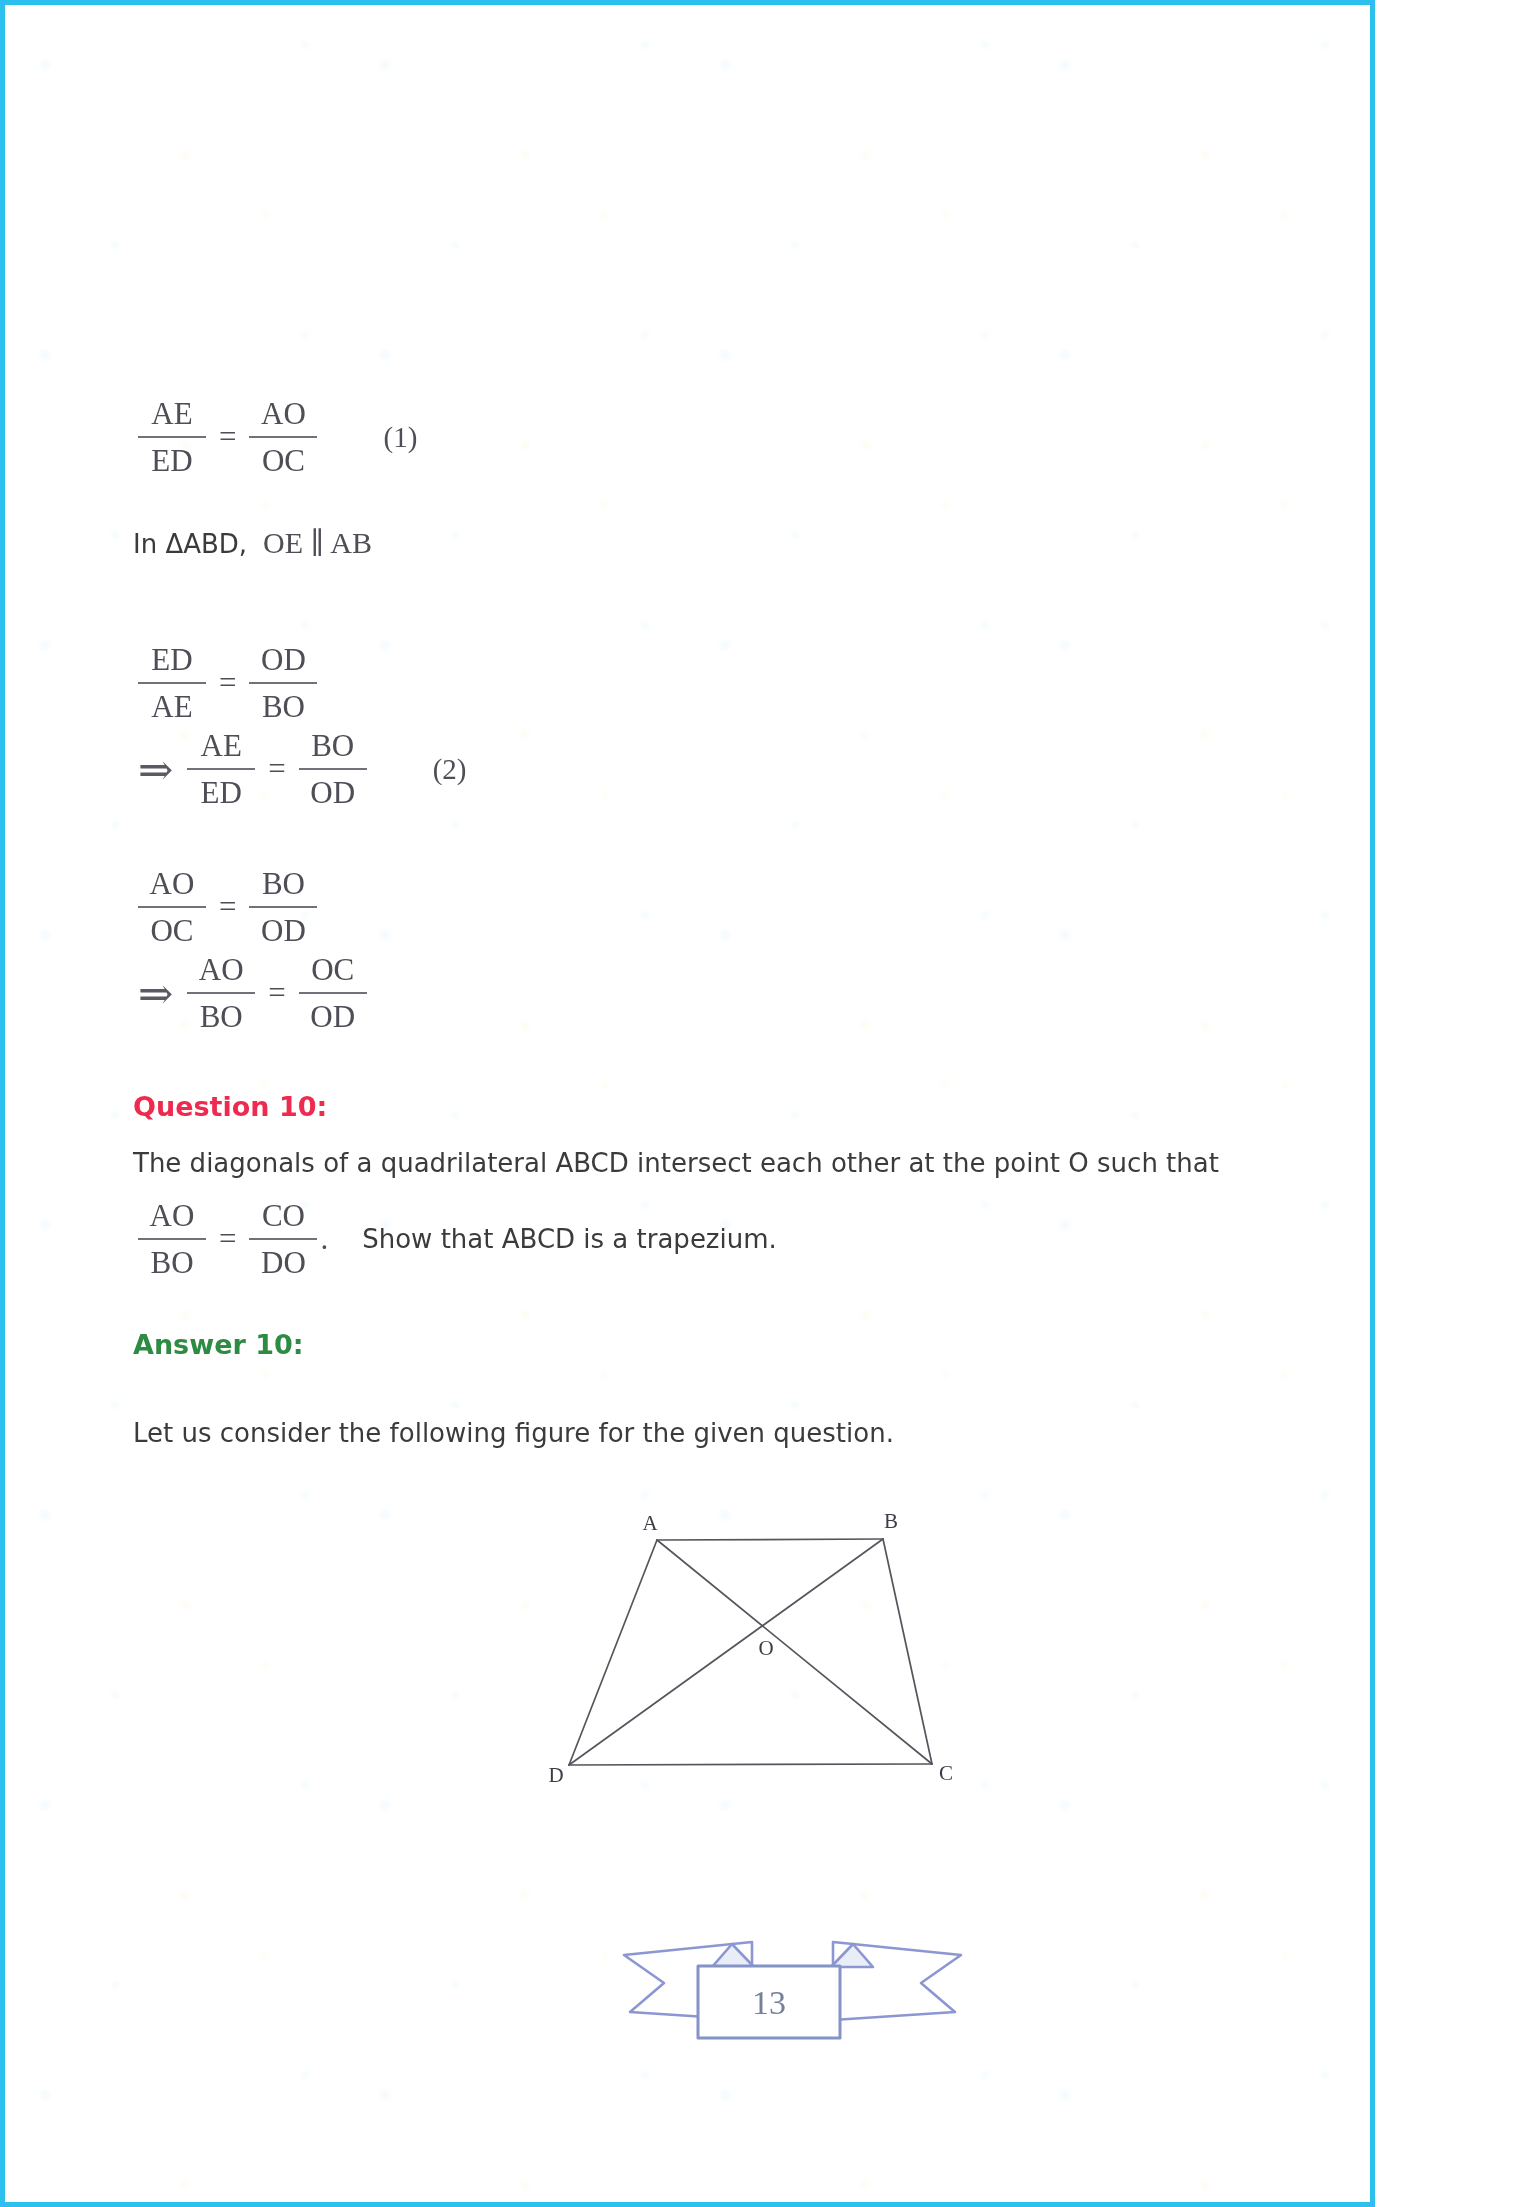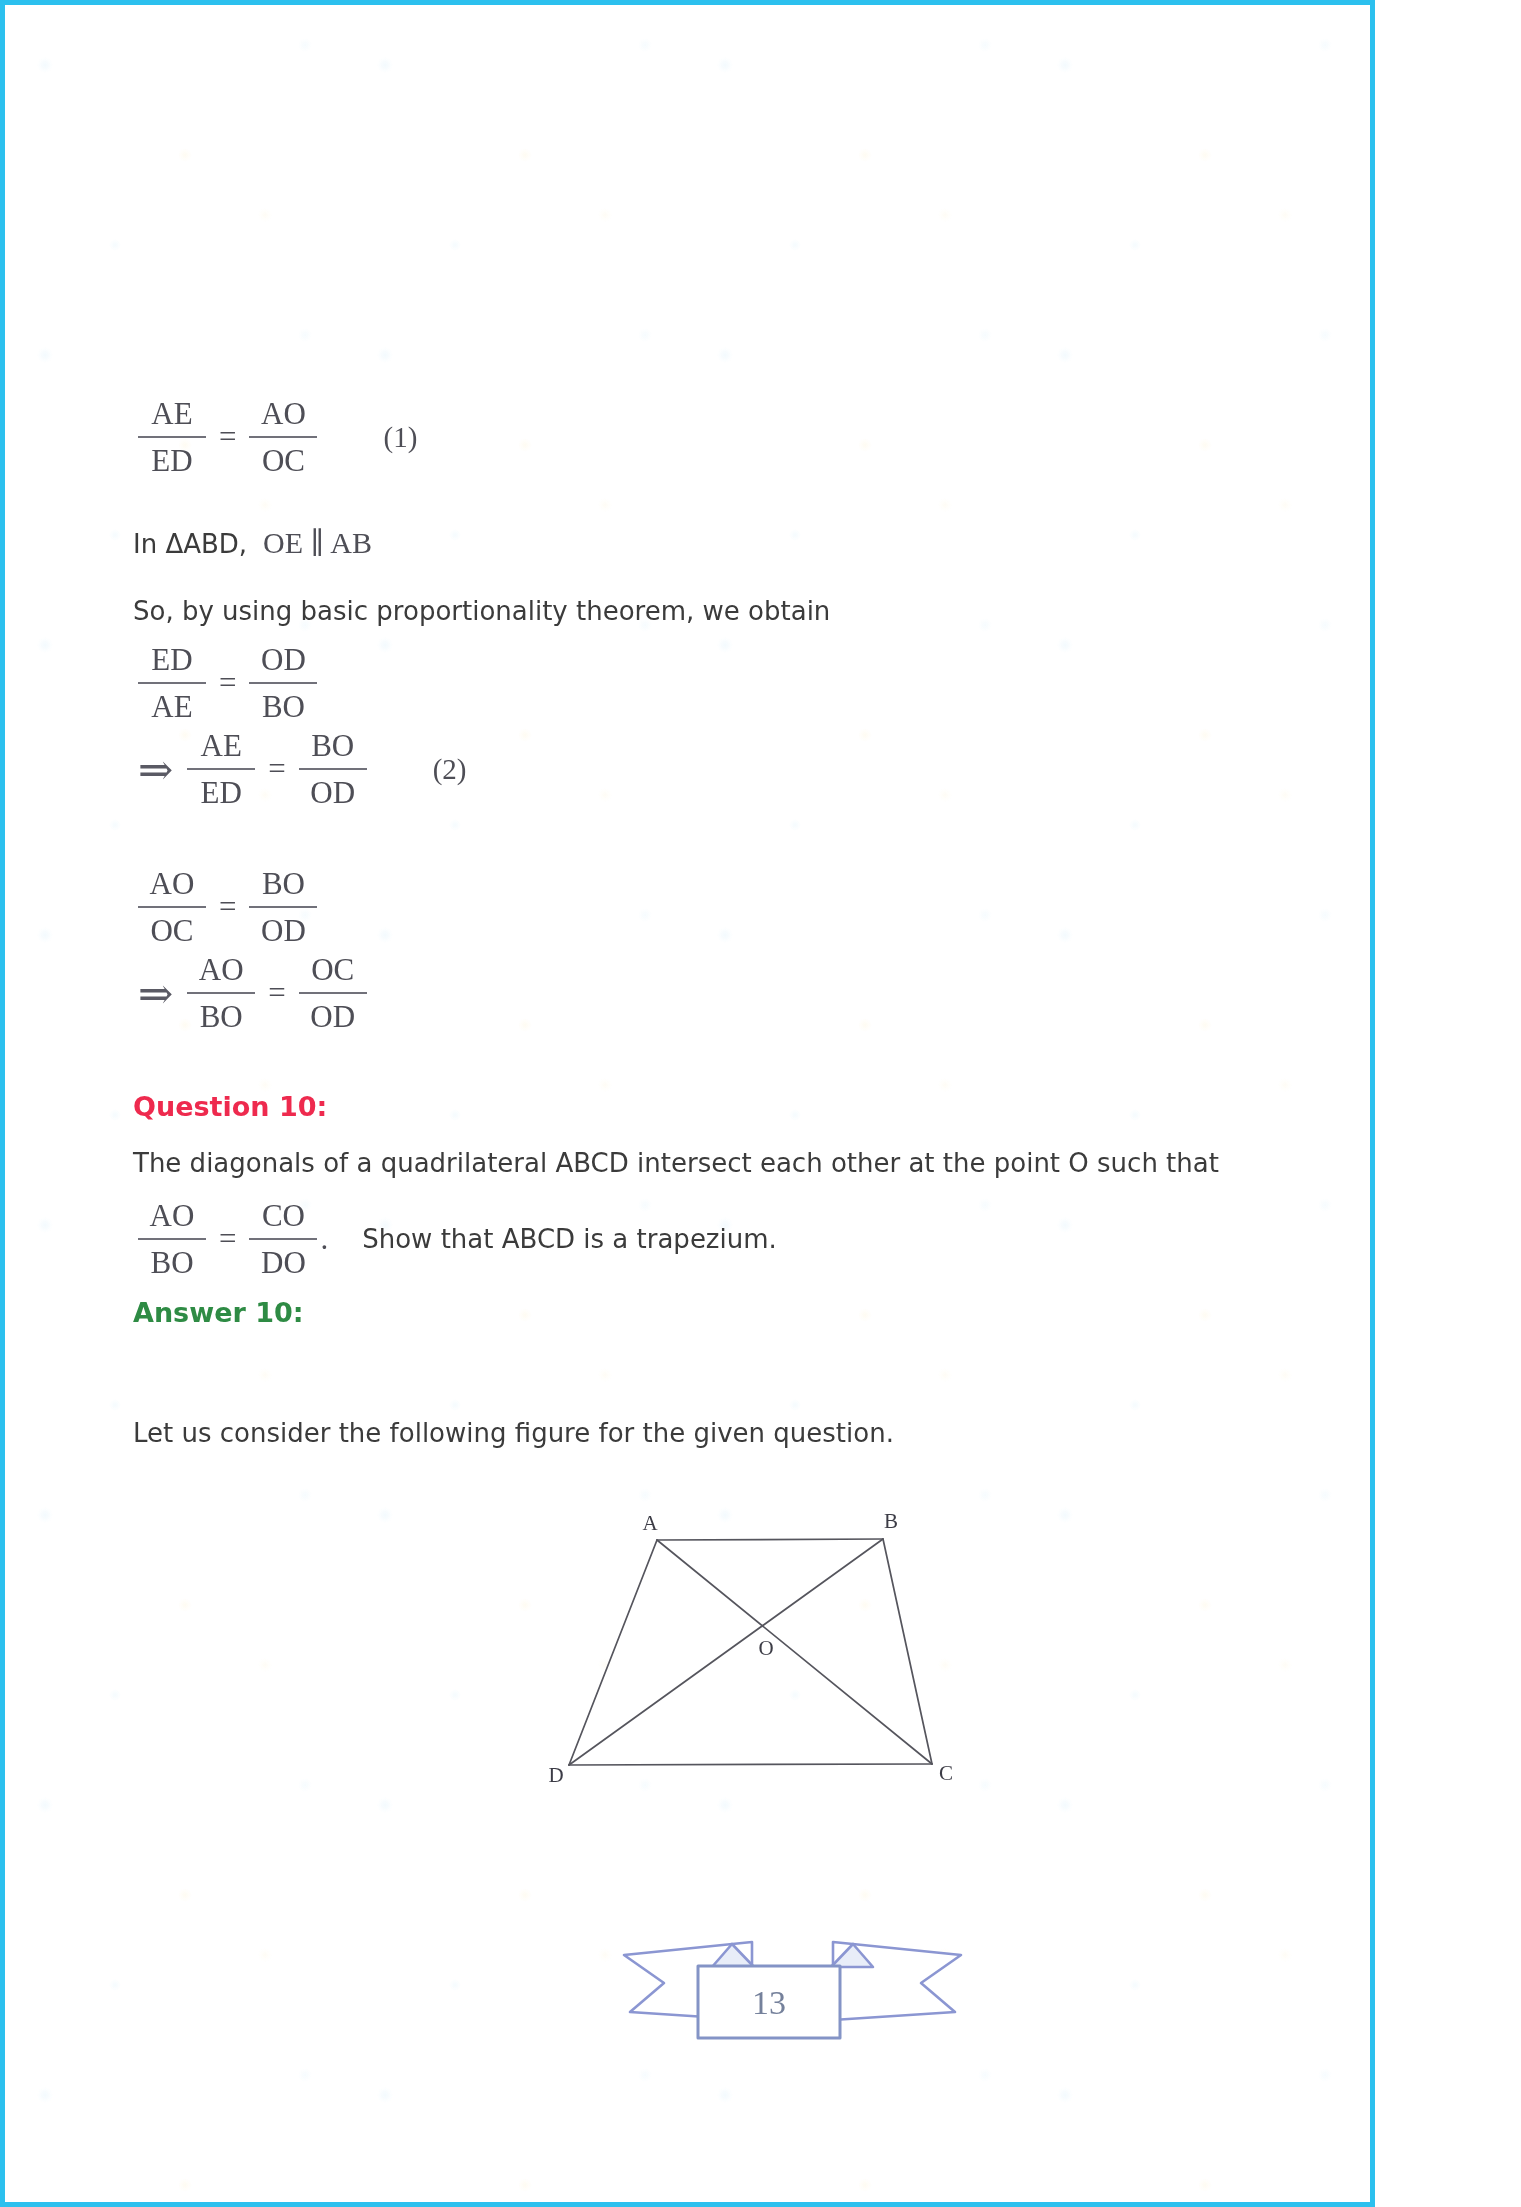--- a/index.html
+++ b/index.html
@@ -53,21 +53,20 @@
 <div class="page">
 
   <div class="eq" style="top:390px">
     <span class="frac"><span class="num">AE</span><span class="den">ED</span></span><span class="eqsign">=</span><span class="frac"><span class="num">AO</span><span class="den">OC</span></span><span class="eqlabel">(1)</span>
   </div>
 
   <div class="abs bodyline" style="left:128px; top:522px">
     <span>In ΔABD,</span><span class="inlinemath">OE ∥ AB</span>
   </div>
 
-  <div class="abs bodyline" style="left:128px; top:590px">So, by using basic proportionality theorem, we obtain</div>
 
   <div class="eq" style="top:636px">
     <span class="frac"><span class="num">ED</span><span class="den">AE</span></span><span class="eqsign">=</span><span class="frac"><span class="num">OD</span><span class="den">BO</span></span>
   </div>
 
   <div class="eq" style="top:722px">
     <span class="arrow">⇒</span><span class="frac"><span class="num">AE</span><span class="den">ED</span></span><span class="eqsign">=</span><span class="frac"><span class="num">BO</span><span class="den">OD</span></span><span class="eqlabel">(2)</span>
   </div>
 
 
@@ -80,21 +79,21 @@
   </div>
 
   <div class="abs heading q" style="left:128px; top:1086px">Question 10:</div>
 
   <div class="abs bodyline" style="left:128px; top:1142px">The diagonals of a quadrilateral ABCD intersect each other at the point O such that</div>
 
   <div class="eq" style="top:1192px">
     <span class="frac"><span class="num">AO</span><span class="den">BO</span></span><span class="eqsign">=</span><span class="frac"><span class="num">CO</span><span class="den">DO</span></span><span class="eqsuffix">.</span><span class="eqtail">Show that ABCD is a trapezium.</span>
   </div>
 
-  <div class="abs heading a" style="left:128px; top:1292px">Answer 10:</div>
+  <div class="abs heading a" style="left:128px; top:1324px">Answer 10:</div>
 
   <div class="abs bodyline" style="left:128px; top:1412px">Let us consider the following figure for the given question.</div>
 
   <svg class="abs" style="left:505px; top:1495px" width="490" height="310" viewBox="0 0 490 310">
     <g stroke="#55555d" stroke-width="1.7" fill="none" stroke-linecap="round">
       <line x1="147" y1="40" x2="373" y2="39"></line>
       <line x1="373" y1="39" x2="422" y2="264"></line>
       <line x1="422" y1="264" x2="59" y2="265"></line>
       <line x1="59" y1="265" x2="147" y2="40"></line>
       <line x1="147" y1="40" x2="422" y2="264"></line>

